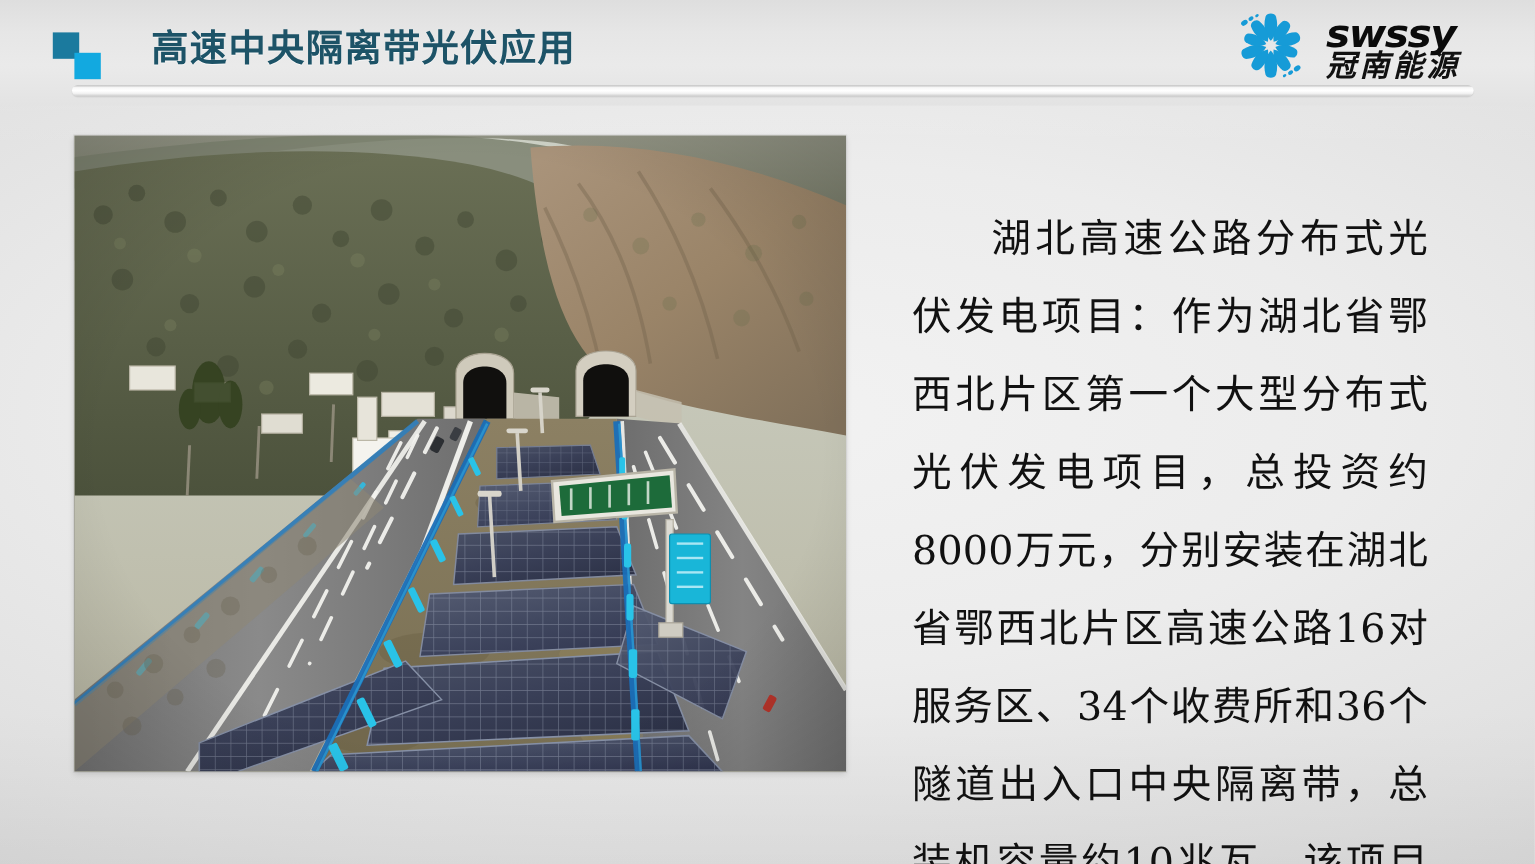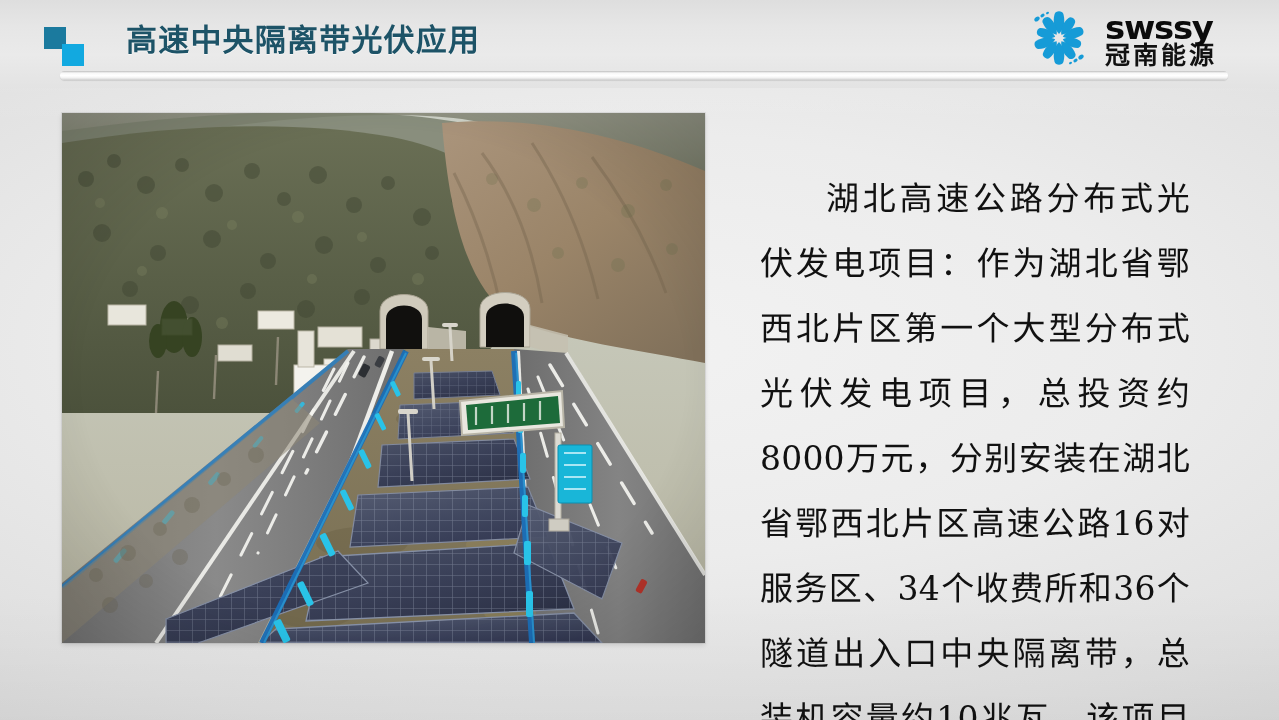--- a/index.html
+++ b/index.html
@@ -90,20 +90,21 @@
     width: 72px; height: 64px;
     flex: 0 0 auto;
     position: relative;
   }
   .logo-words {
     display: flex;
     flex-direction: column;
     justify-content: center;
     align-items: flex-start;
     gap: 1px;
+    font-style: italic;
   }
   .logo-latin {
     font-size: 32px;
     font-weight: bold;
     letter-spacing: -1.2px;
     color: #0b0b0b;
     line-height: 30px;
     font-family: "DejaVu Sans", "Liberation Sans", sans-serif;
     transform: scaleX(1.06);
     transform-origin: left center;

